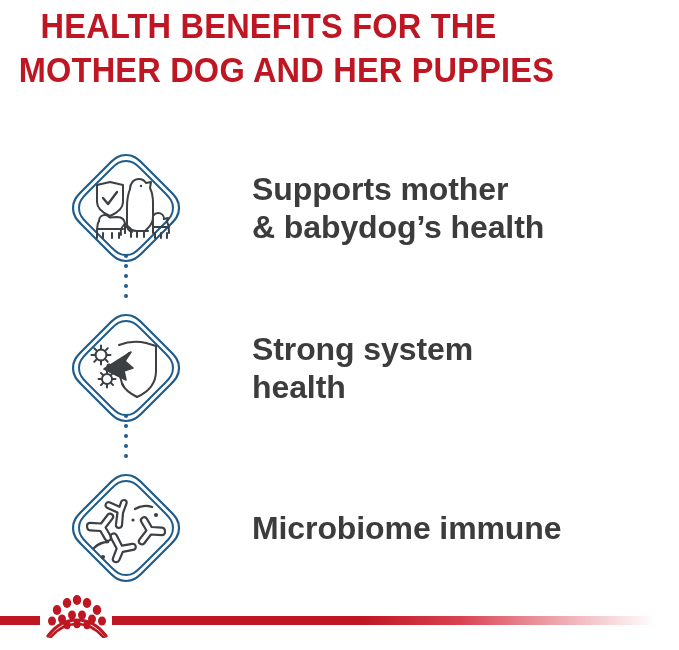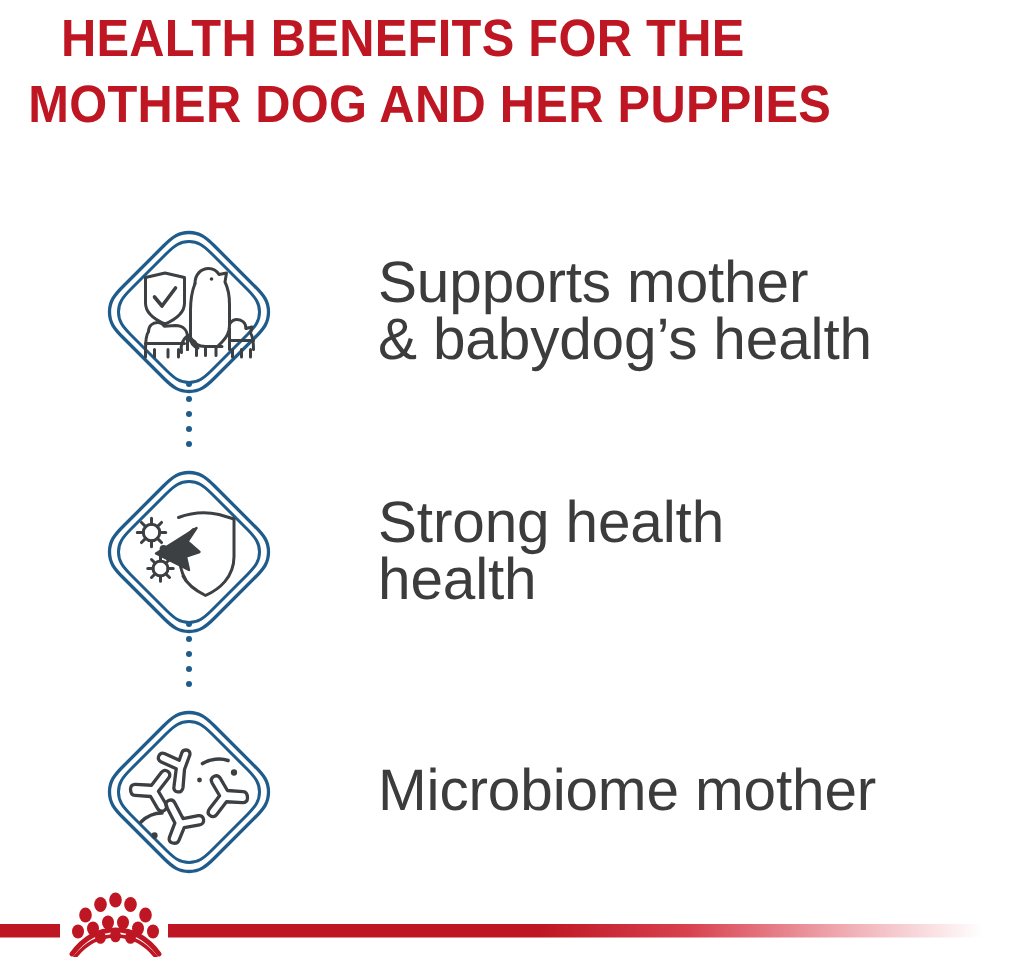--- a/index.html
+++ b/index.html
@@ -60,23 +60,23 @@
   .icon-frame {
     width: 118px;
     height: 118px;
     position: relative;
   }
   .icon-frame svg {
     display: block;
   }
   .benefit-text {
     color: #3C3C3C;
-    font-size: 39px;
+    font-size: 32px;
     line-height: 38px;
-    font-weight: normal;
+    font-weight: bold;
     letter-spacing: -0.1px;
     padding-right: 24px;
   }
 
   
   .dot-connector {
     position: absolute;
     left: 0;
     width: 252px;
     display: flex;
@@ -196,21 +196,21 @@
             <circle cx="34" cy="46" r="5.5"></circle>
             <path d="M34 36.5 L34 40.5 M34 51.5 L34 55.5 M24.5 46 L28.5 46 M39.5 46 L43.5 46 M27.3 39.3 L30.1 42.1 M37.9 49.9 L40.7 52.7 M40.7 39.3 L37.9 42.1 M30.1 49.9 L27.3 52.7"></path>
             <circle cx="40" cy="70" r="5"></circle>
             <path d="M40 61.5 L40 65 M40 75 L40 78.5 M31.5 70 L35 70 M45 70 L48.5 70 M34 64 L36.5 66.5 M43.5 73.5 L46 76 M46 64 L43.5 66.5 M36.5 73.5 L34 76"></path>
           </g>
           <circle cx="42" cy="57" r="2.6" fill="#3C4043"></circle>
         </svg>
       </div>
     </div>
     <div class="benefit-text">
-      <div>Strong health</div>
+      <div>Strong system</div>
       <div>health</div>
     </div>
   </div>
 
   <div class="benefit-row">
     <div class="icon-cell">
       <div class="icon-frame">
         <svg width="118" height="118" viewBox="0 0 118 118">
           <path d="M59 6 C66 6 70 9 76 15 L103 42 C109 48 112 52 112 59 C112 66 109 70 103 76 L76 103 C70 109 66 112 59 112 C52 112 48 109 42 103 L15 76 C9 70 6 66 6 59 C6 52 9 48 15 42 L42 15 C48 9 52 6 59 6 Z" fill="none" stroke="#1F5C8B" stroke-width="2.2"></path>
           <path d="M59 12 C65 12 68.5 14.6 74 20 L98 44 C103.4 49.5 106 53 106 59 C106 65 103.4 68.5 98 74 L74 98 C68.5 103.4 65 106 59 106 C53 106 49.5 103.4 44 98 L20 74 C14.6 68.5 12 65 12 59 C12 53 14.6 49.5 20 44 L44 20 C49.5 14.6 53 12 59 12 Z" fill="none" stroke="#1F5C8B" stroke-width="2"></path>
@@ -232,21 +232,21 @@
             <path d="M29 76 C33 72 38 70 43 70" transform="translate(-2,3)"></path>
             <path d="M64 95 C68 92 73 91 77 92" opacity="0"></path>
           </g>
           <circle cx="89" cy="46" r="2.1" fill="#3C4043"></circle>
           <circle cx="36" cy="88" r="2.1" fill="#3C4043"></circle>
           <circle cx="66" cy="51" r="1.6" fill="#3C4043"></circle>
         </svg>
       </div>
     </div>
     <div class="benefit-text">
-      <div>Microbiome mother</div>
+      <div>Microbiome immune</div>
       <div></div>
     </div>
   </div>
 
   <div class="dot-connector" style="top:126px;height:44px;">
     <span class="dot"></span>
     <span class="dot"></span>
     <span class="dot"></span>
     <span class="dot"></span>
     <span class="dot"></span>

